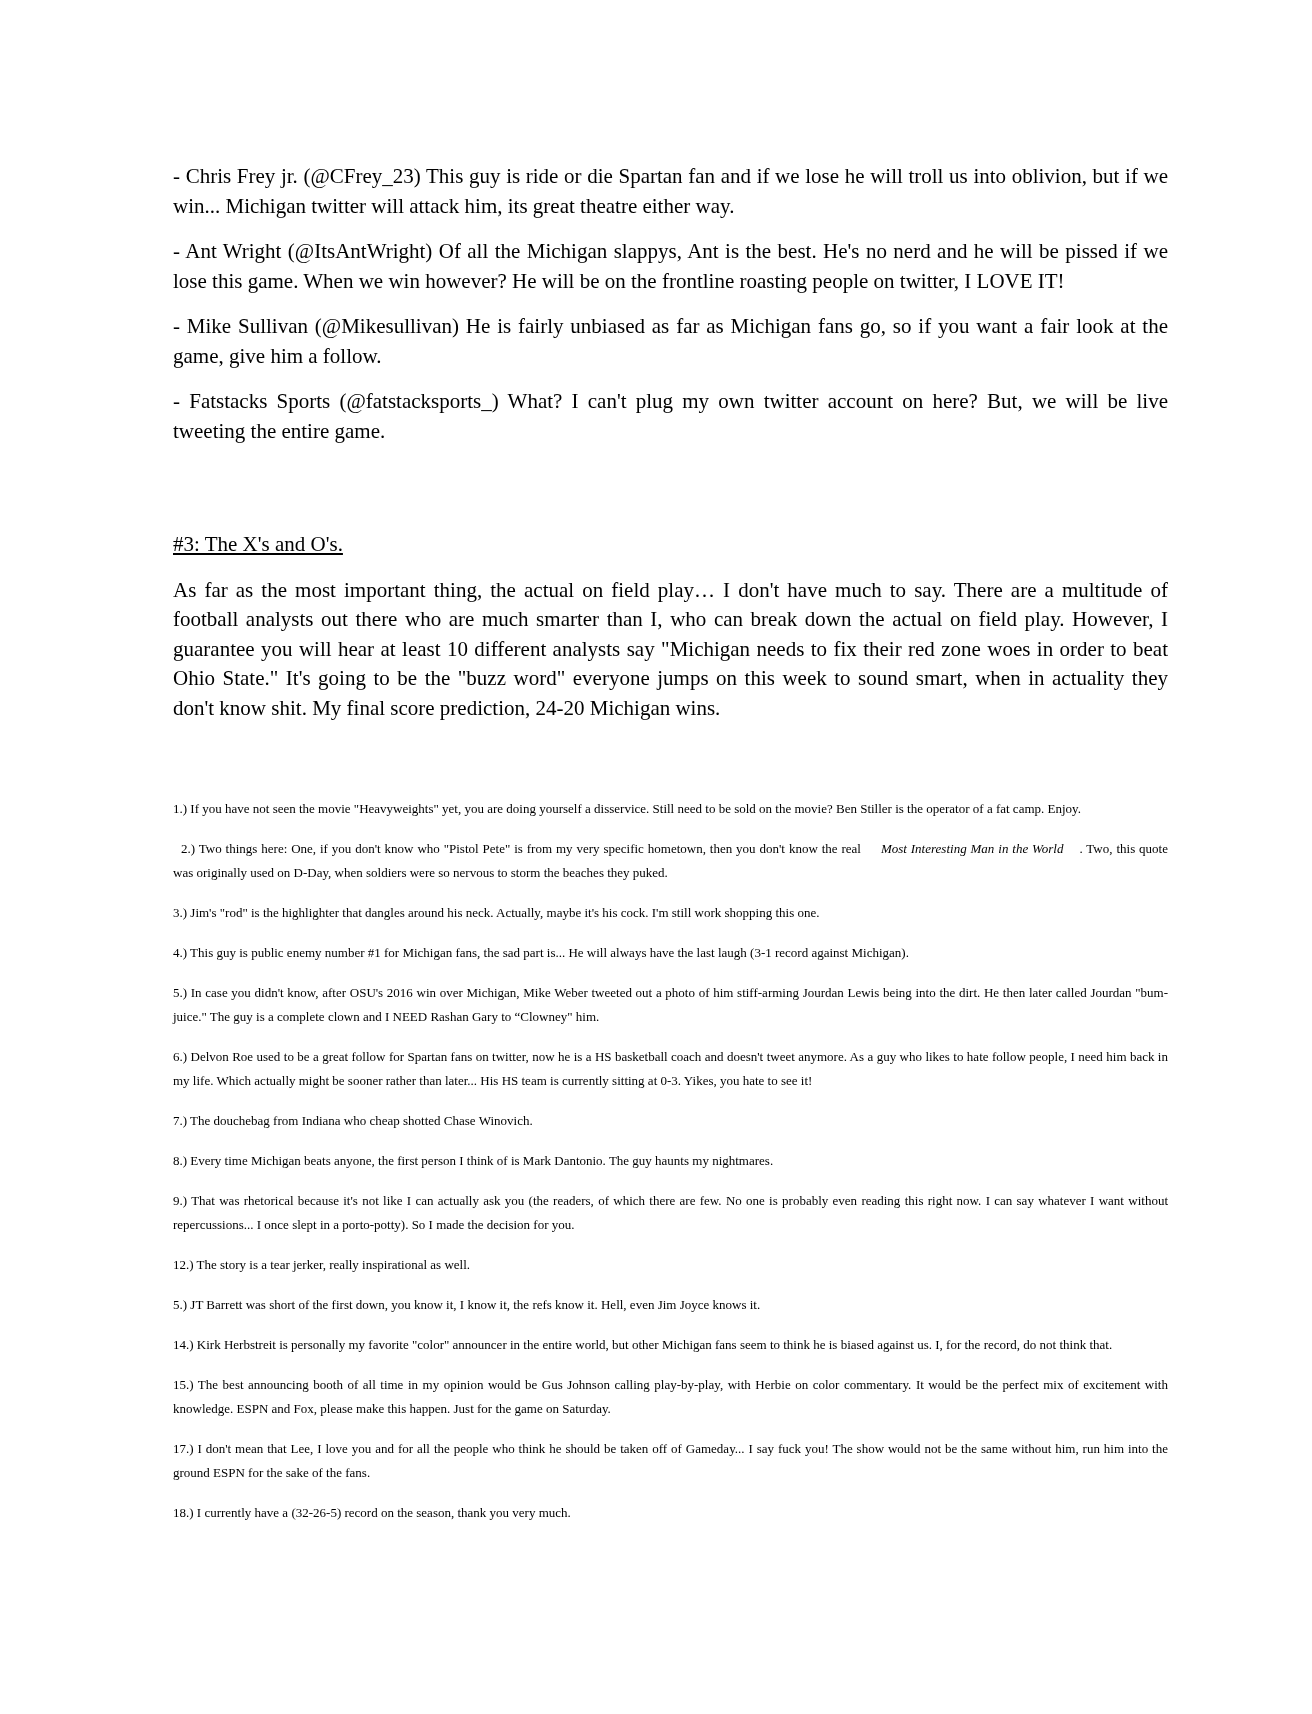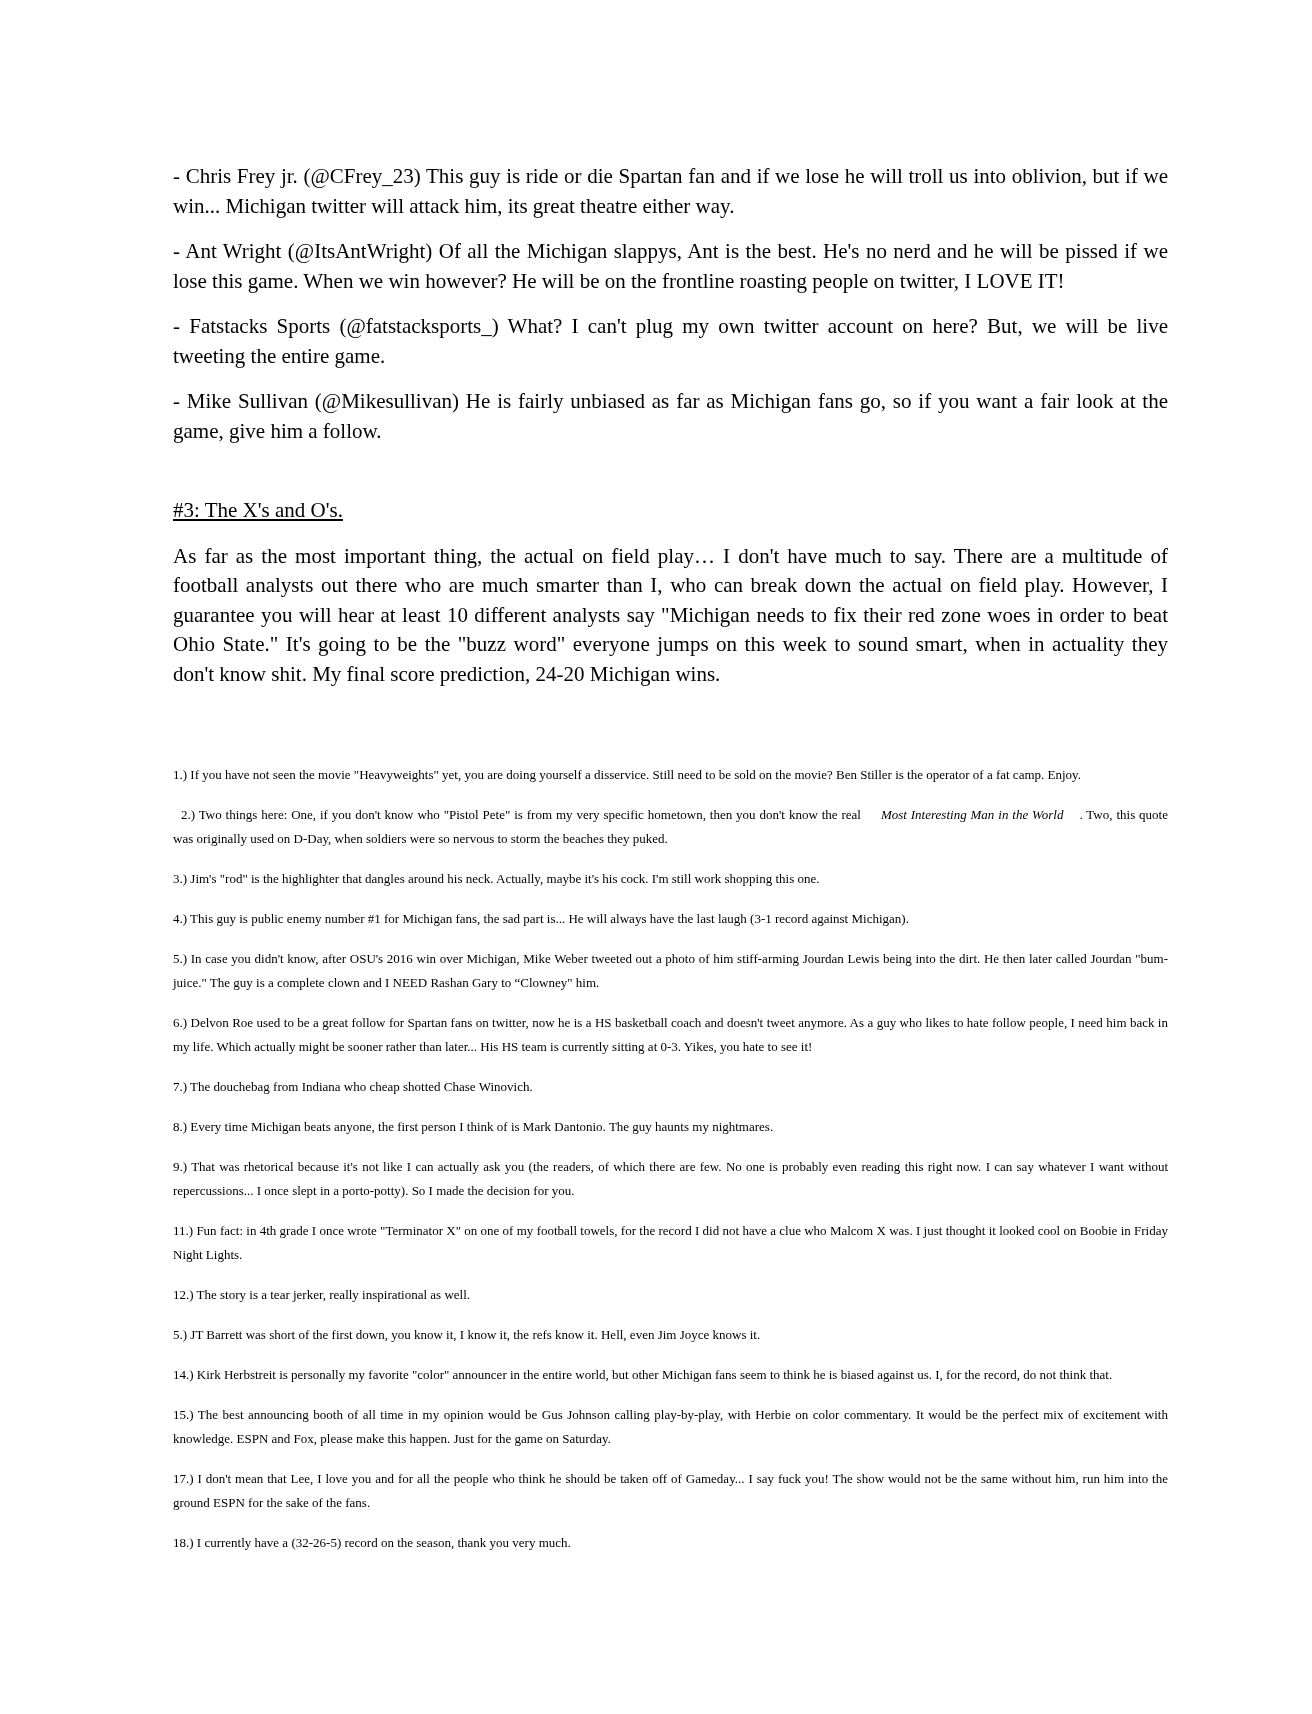--- a/index.html
+++ b/index.html
@@ -21,59 +21,58 @@
   }
   .body-block p {
     font-size: 21px;
     line-height: 29.5px;
     text-align: justify;
   }
   .heading {
     font-size: 21px;
     line-height: 29.5px;
     text-decoration: underline;
-    margin-top: 18px;
+    margin-top: 52px;
   }
   .footnotes { margin-top: 42px; }
   .footnotes p {
     font-size: 13px;
     line-height: 24px;
     text-align: justify;
   }
   .it { font-style: italic; }
 </style>
 </head>
 <body>
 
 <div class="page">
   <div class="content">
 
     <div class="body-block">
       <p>- Chris Frey jr. (@CFrey_23) This guy is ride or die Spartan fan and if we lose he will troll us into oblivion, but if we win... Michigan twitter will attack him, its great theatre either way.</p>
       <p>- Ant Wright (@ItsAntWright) Of all the Michigan slappys, Ant is the best. He's no nerd and he will be pissed if we lose this game. When we win however? He will be on the frontline roasting people on twitter, I LOVE IT!</p>
+      <p>- Mike Sullivan (@Mikesullivan) He is fairly unbiased as far as Michigan fans go, so if you want a fair look at the game, give him a follow.</p>
       <p>- Fatstacks Sports (@fatstacksports_) What? I can't plug my own twitter account on here? But, we will be live tweeting the entire game.</p>
-      <p>- Mike Sullivan (@Mikesullivan) He is fairly unbiased as far as Michigan fans go, so if you want a fair look at the game, give him a follow.</p>
     </div>
 
     <div class="body-block">
       <p class="heading">#3: The X's and O's.</p>
       <p>As far as the most important thing, the actual on field play… I don't have much to say. There are a multitude of football analysts out there who are much smarter than I, who can break down the actual on field play. However, I guarantee you will hear at least 10 different analysts say "Michigan needs to fix their red zone woes in order to beat Ohio State." It's going to be the "buzz word" everyone jumps on this week to sound smart, when in actuality they don't know shit. My final score prediction, 24-20 Michigan wins.</p>
     </div>
 
     <div class="footnotes">
       <p>1.) If you have not seen the movie "Heavyweights" yet, you are doing yourself a disservice. Still need to be sold on the movie? Ben Stiller is the operator of a fat camp. Enjoy.</p>
       <p><span>2.) Two things here: One, if you don't know who "Pistol Pete" is from my very specific hometown, then you don't know the real </span><span class="it">Most Interesting Man in the World</span><span>. Two, this quote was originally used on D-Day, when soldiers were so nervous to storm the beaches they puked.</span></p>
       <p>3.) Jim's "rod" is the highlighter that dangles around his neck. Actually, maybe it's his cock. I'm still work shopping this one.</p>
       <p>4.) This guy is public enemy number #1 for Michigan fans, the sad part is... He will always have the last laugh (3-1 record against Michigan).</p>
       <p>5.) In case you didn't know, after OSU's 2016 win over Michigan, Mike Weber tweeted out a photo of him stiff-arming Jourdan Lewis being into the dirt. He then later called Jourdan "bum-juice." The guy is a complete clown and I NEED Rashan Gary to “Clowney" him.</p>
       <p>6.) Delvon Roe used to be a great follow for Spartan fans on twitter, now he is a HS basketball coach and doesn't tweet anymore. As a guy who likes to hate follow people, I need him back in my life. Which actually might be sooner rather than later... His HS team is currently sitting at 0-3. Yikes, you hate to see it!</p>
       <p>7.) The douchebag from Indiana who cheap shotted Chase Winovich.</p>
       <p>8.) Every time Michigan beats anyone, the first person I think of is Mark Dantonio. The guy haunts my nightmares.</p>
       <p>9.) That was rhetorical because it's not like I can actually ask you (the readers, of which there are few. No one is probably even reading this right now. I can say whatever I want without repercussions... I once slept in a porto-potty). So I made the decision for you.</p>
-      <p>11.) Fun fact: in 4th grade I once wrote "Terminator X" on one of my football towels, for the record I did not have a clue who Malcom X was. I just thought it looked cool on Boobie in Friday Night Lights.</p>
       <p>12.) The story is a tear jerker, really inspirational as well.</p>
       <p>5.) JT Barrett was short of the first down, you know it, I know it, the refs know it. Hell, even Jim Joyce knows it.</p>
       <p>14.) Kirk Herbstreit is personally my favorite "color" announcer in the entire world, but other Michigan fans seem to think he is biased against us. I, for the record, do not think that.</p>
       <p>15.) The best announcing booth of all time in my opinion would be Gus Johnson calling play-by-play, with Herbie on color commentary. It would be the perfect mix of excitement with knowledge. ESPN and Fox, please make this happen. Just for the game on Saturday.</p>
       <p>17.) I don't mean that Lee, I love you and for all the people who think he should be taken off of Gameday... I say fuck you! The show would not be the same without him, run him into the ground ESPN for the sake of the fans.</p>
       <p>18.) I currently have a (32-26-5) record on the season, thank you very much.</p>
     </div>
 
   </div>
 </div>

